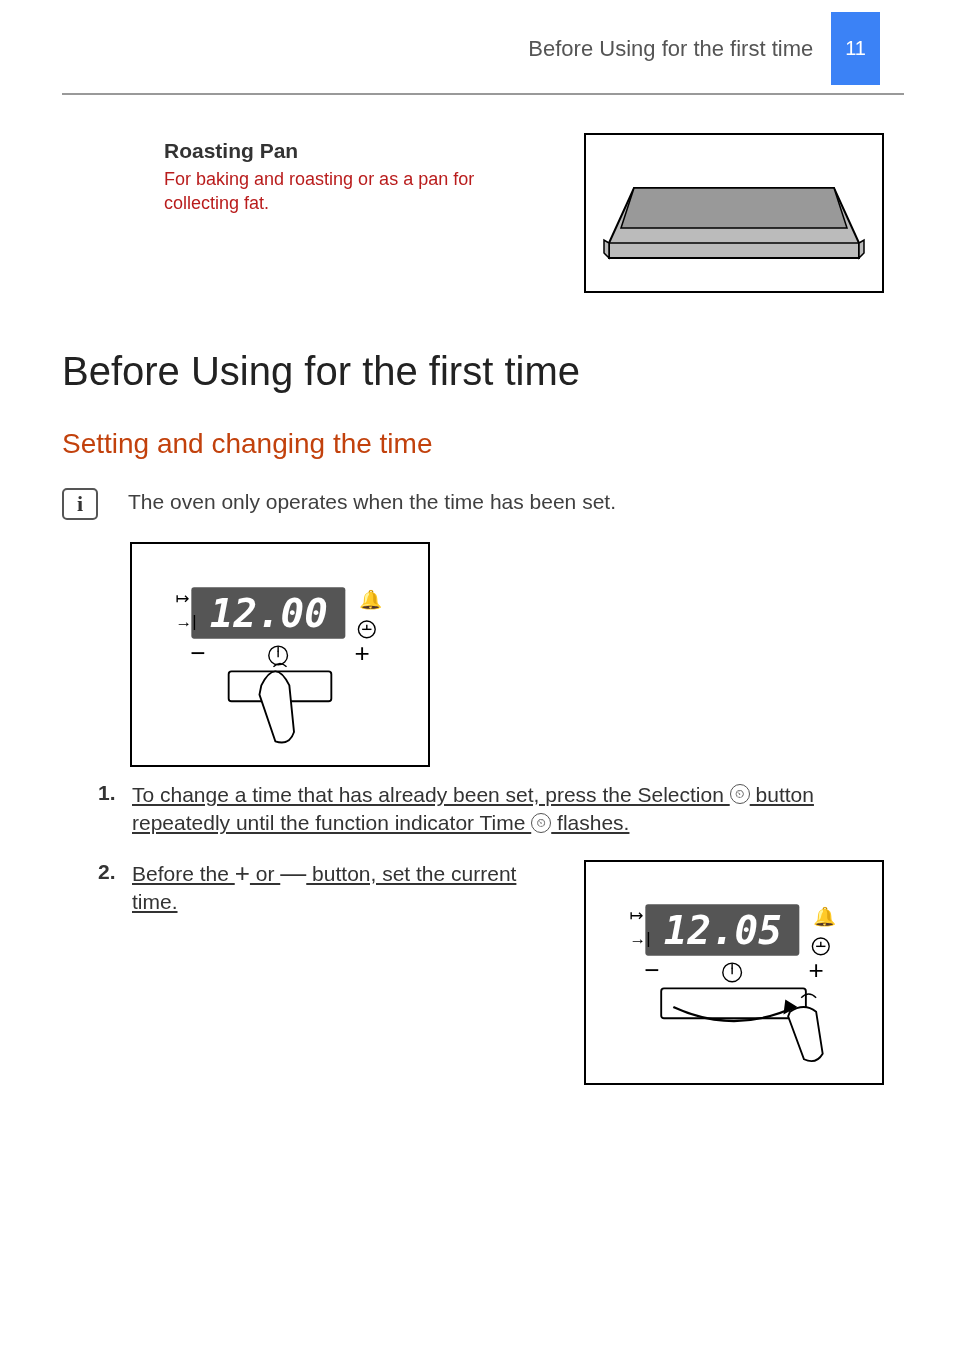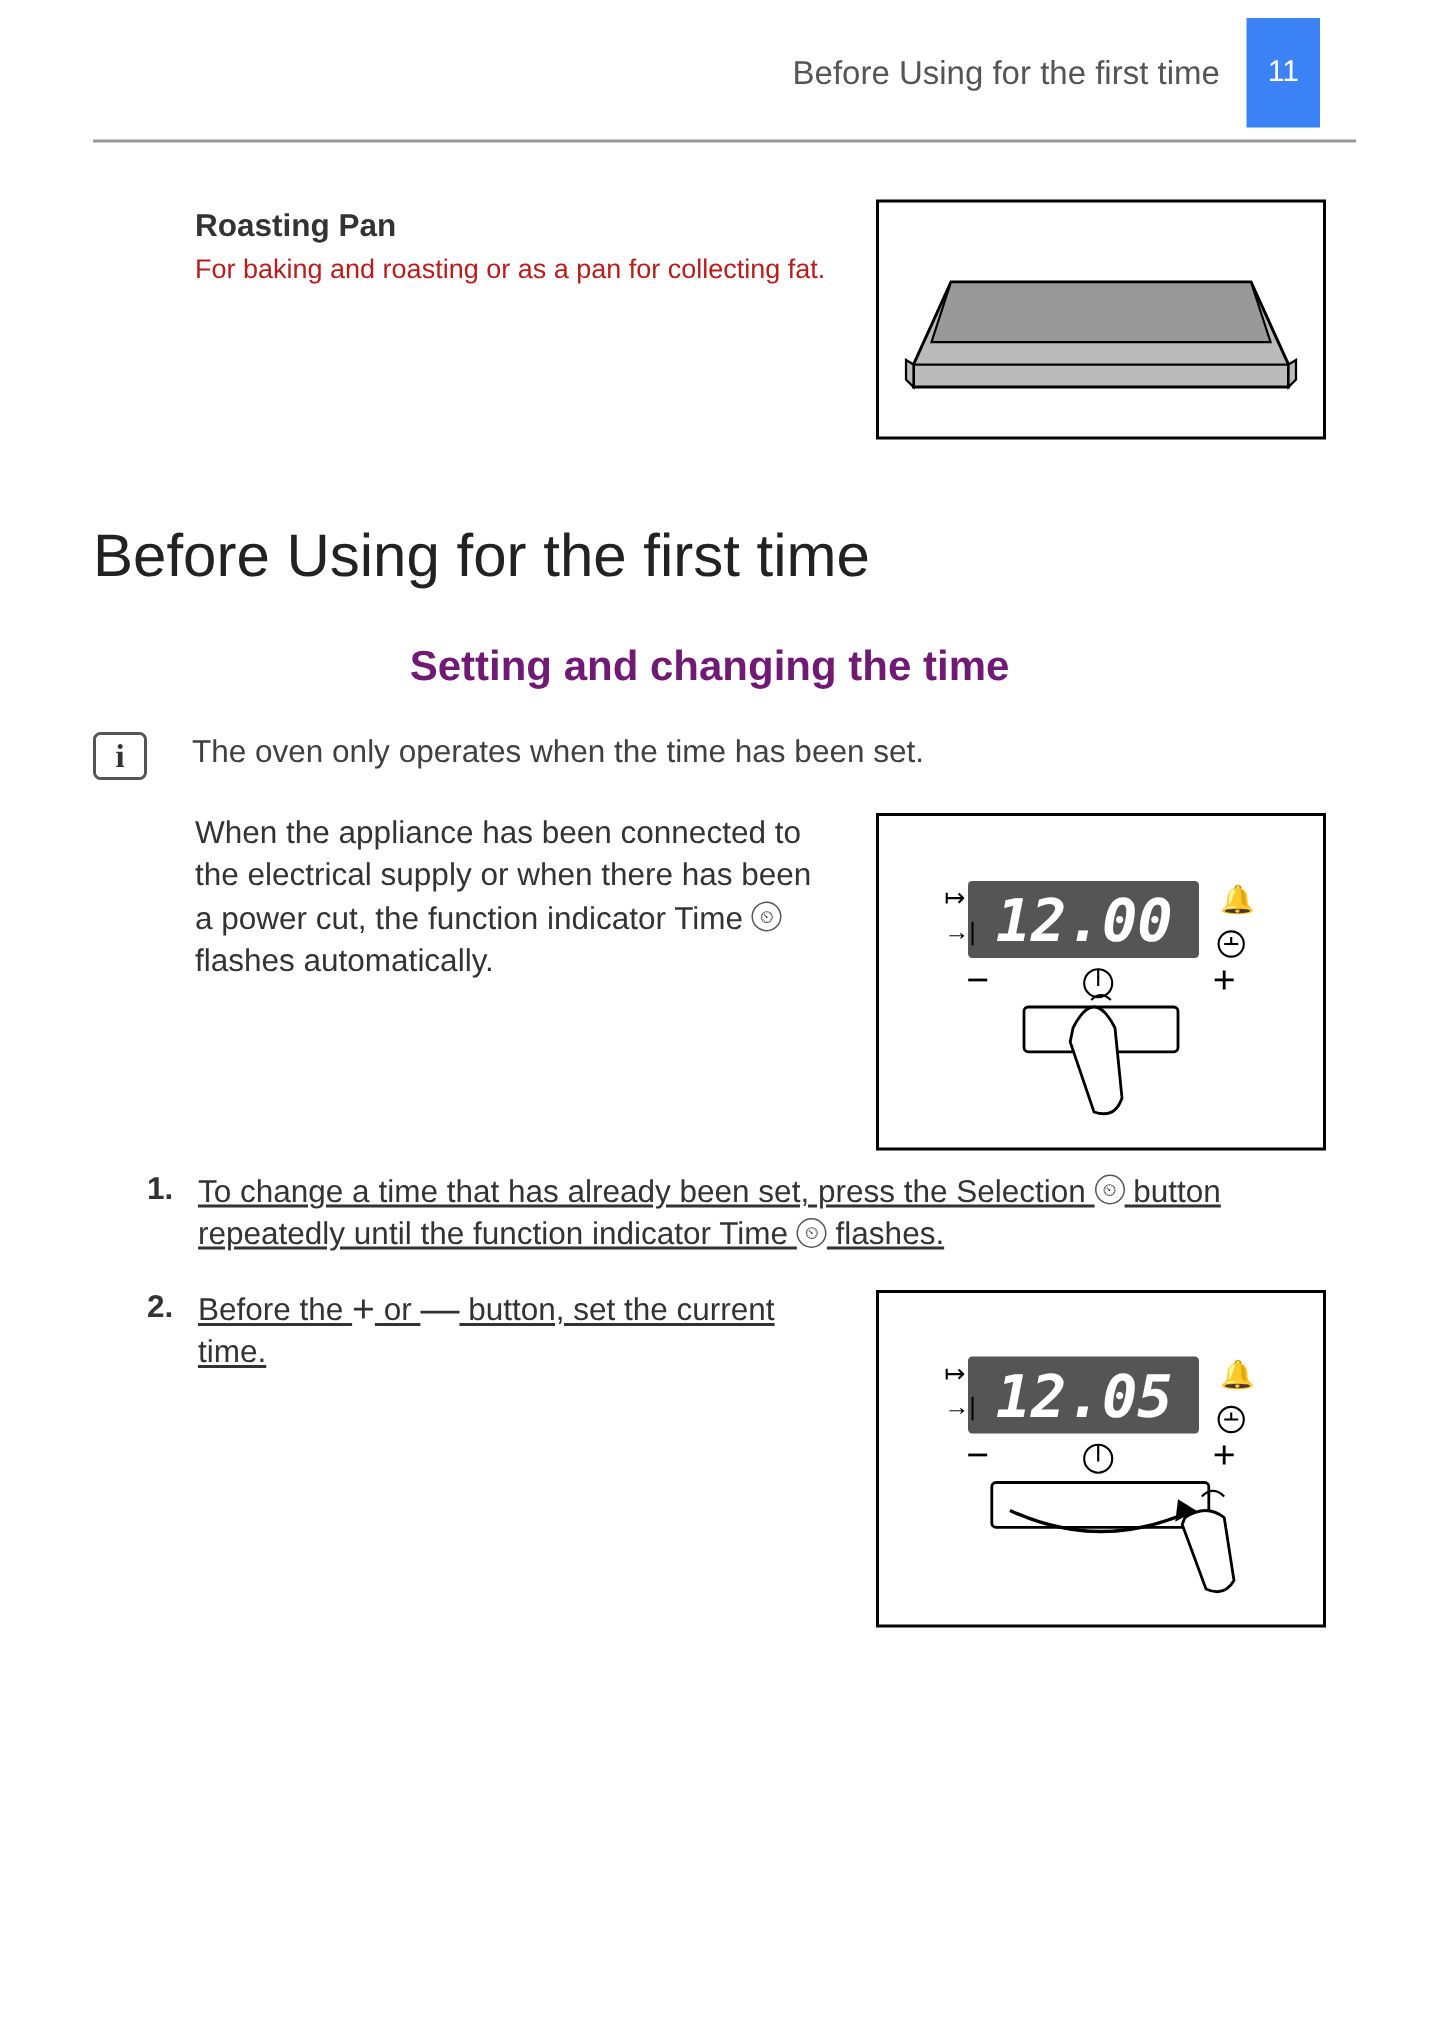--- a/index.html
+++ b/index.html
@@ -45,20 +45,21 @@
       padding: 38px 70px 0 130px;
     }
     .roasting-section {
       display: flex;
       gap: 30px;
       margin-bottom: 56px;
     }
     .roasting-text {
       flex: 1;
       padding-top: 6px;
+      margin-left: 34px;
     }
     .roasting-title {
       font-weight: 700;
       font-size: 21px;
       color: #333;
       margin-bottom: 4px;
     }
     .roasting-desc {
       font-size: 18px;
       font-weight: 300;
@@ -80,25 +81,24 @@
     }
     .main-heading {
       font-size: 40px;
       font-weight: 300;
       color: #222;
       margin-left: -68px;
       margin-bottom: 34px;
     }
     .sub-heading {
       font-size: 28px;
-      font-weight: 700;
-      color: #701a75;
+      font-weight: 400;
+      color: #c2410c;
       margin-left: -68px;
       margin-bottom: 28px;
-      text-align: center;
     }
     .info-row {
       display: flex;
       align-items: flex-start;
       margin-left: -68px;
       margin-bottom: 22px;
     }
     .info-icon {
       width: 36px;
       height: 32px;
@@ -229,23 +229,20 @@
     <h2 class="sub-heading">Setting and changing the time</h2>
 
     <div class="info-row">
       <div class="info-icon">
         <span class="info-icon-i">i</span>
       </div>
       <div class="info-text">The oven only operates when the time has been set.</div>
     </div>
 
     <div class="section-row">
-      <div class="section-text">
-        <span>When the appliance has been connected to the electrical supply or when there has been a power cut, the function indicator Time </span><span class="inline-icon">⏲</span><span> flashes automatically.</span>
-      </div>
       <div class="timer-illustration">
         <svg viewBox="0 0 300 225" width="280" height="210">
           <rect x="55" y="40" width="165" height="55" fill="#555" rx="3"></rect>
           <text x="138" y="83" font-family="monospace" font-size="42" fill="#fff" text-anchor="middle" font-style="italic" font-weight="bold">12.00</text>
           <text x="38" y="58" font-size="18" fill="#000">↦</text>
           <text x="38" y="82" font-size="18" fill="#000">→|</text>
           <text x="235" y="60" font-size="20" fill="#000">🔔</text>
           <circle cx="243" cy="85" r="9" fill="none" stroke="#000" stroke-width="1.5"></circle>
           <line x1="243" y1="80" x2="243" y2="85" stroke="#000" stroke-width="1.5"></line>
           <line x1="238" y1="85" x2="248" y2="85" stroke="#000" stroke-width="1.5"></line>

